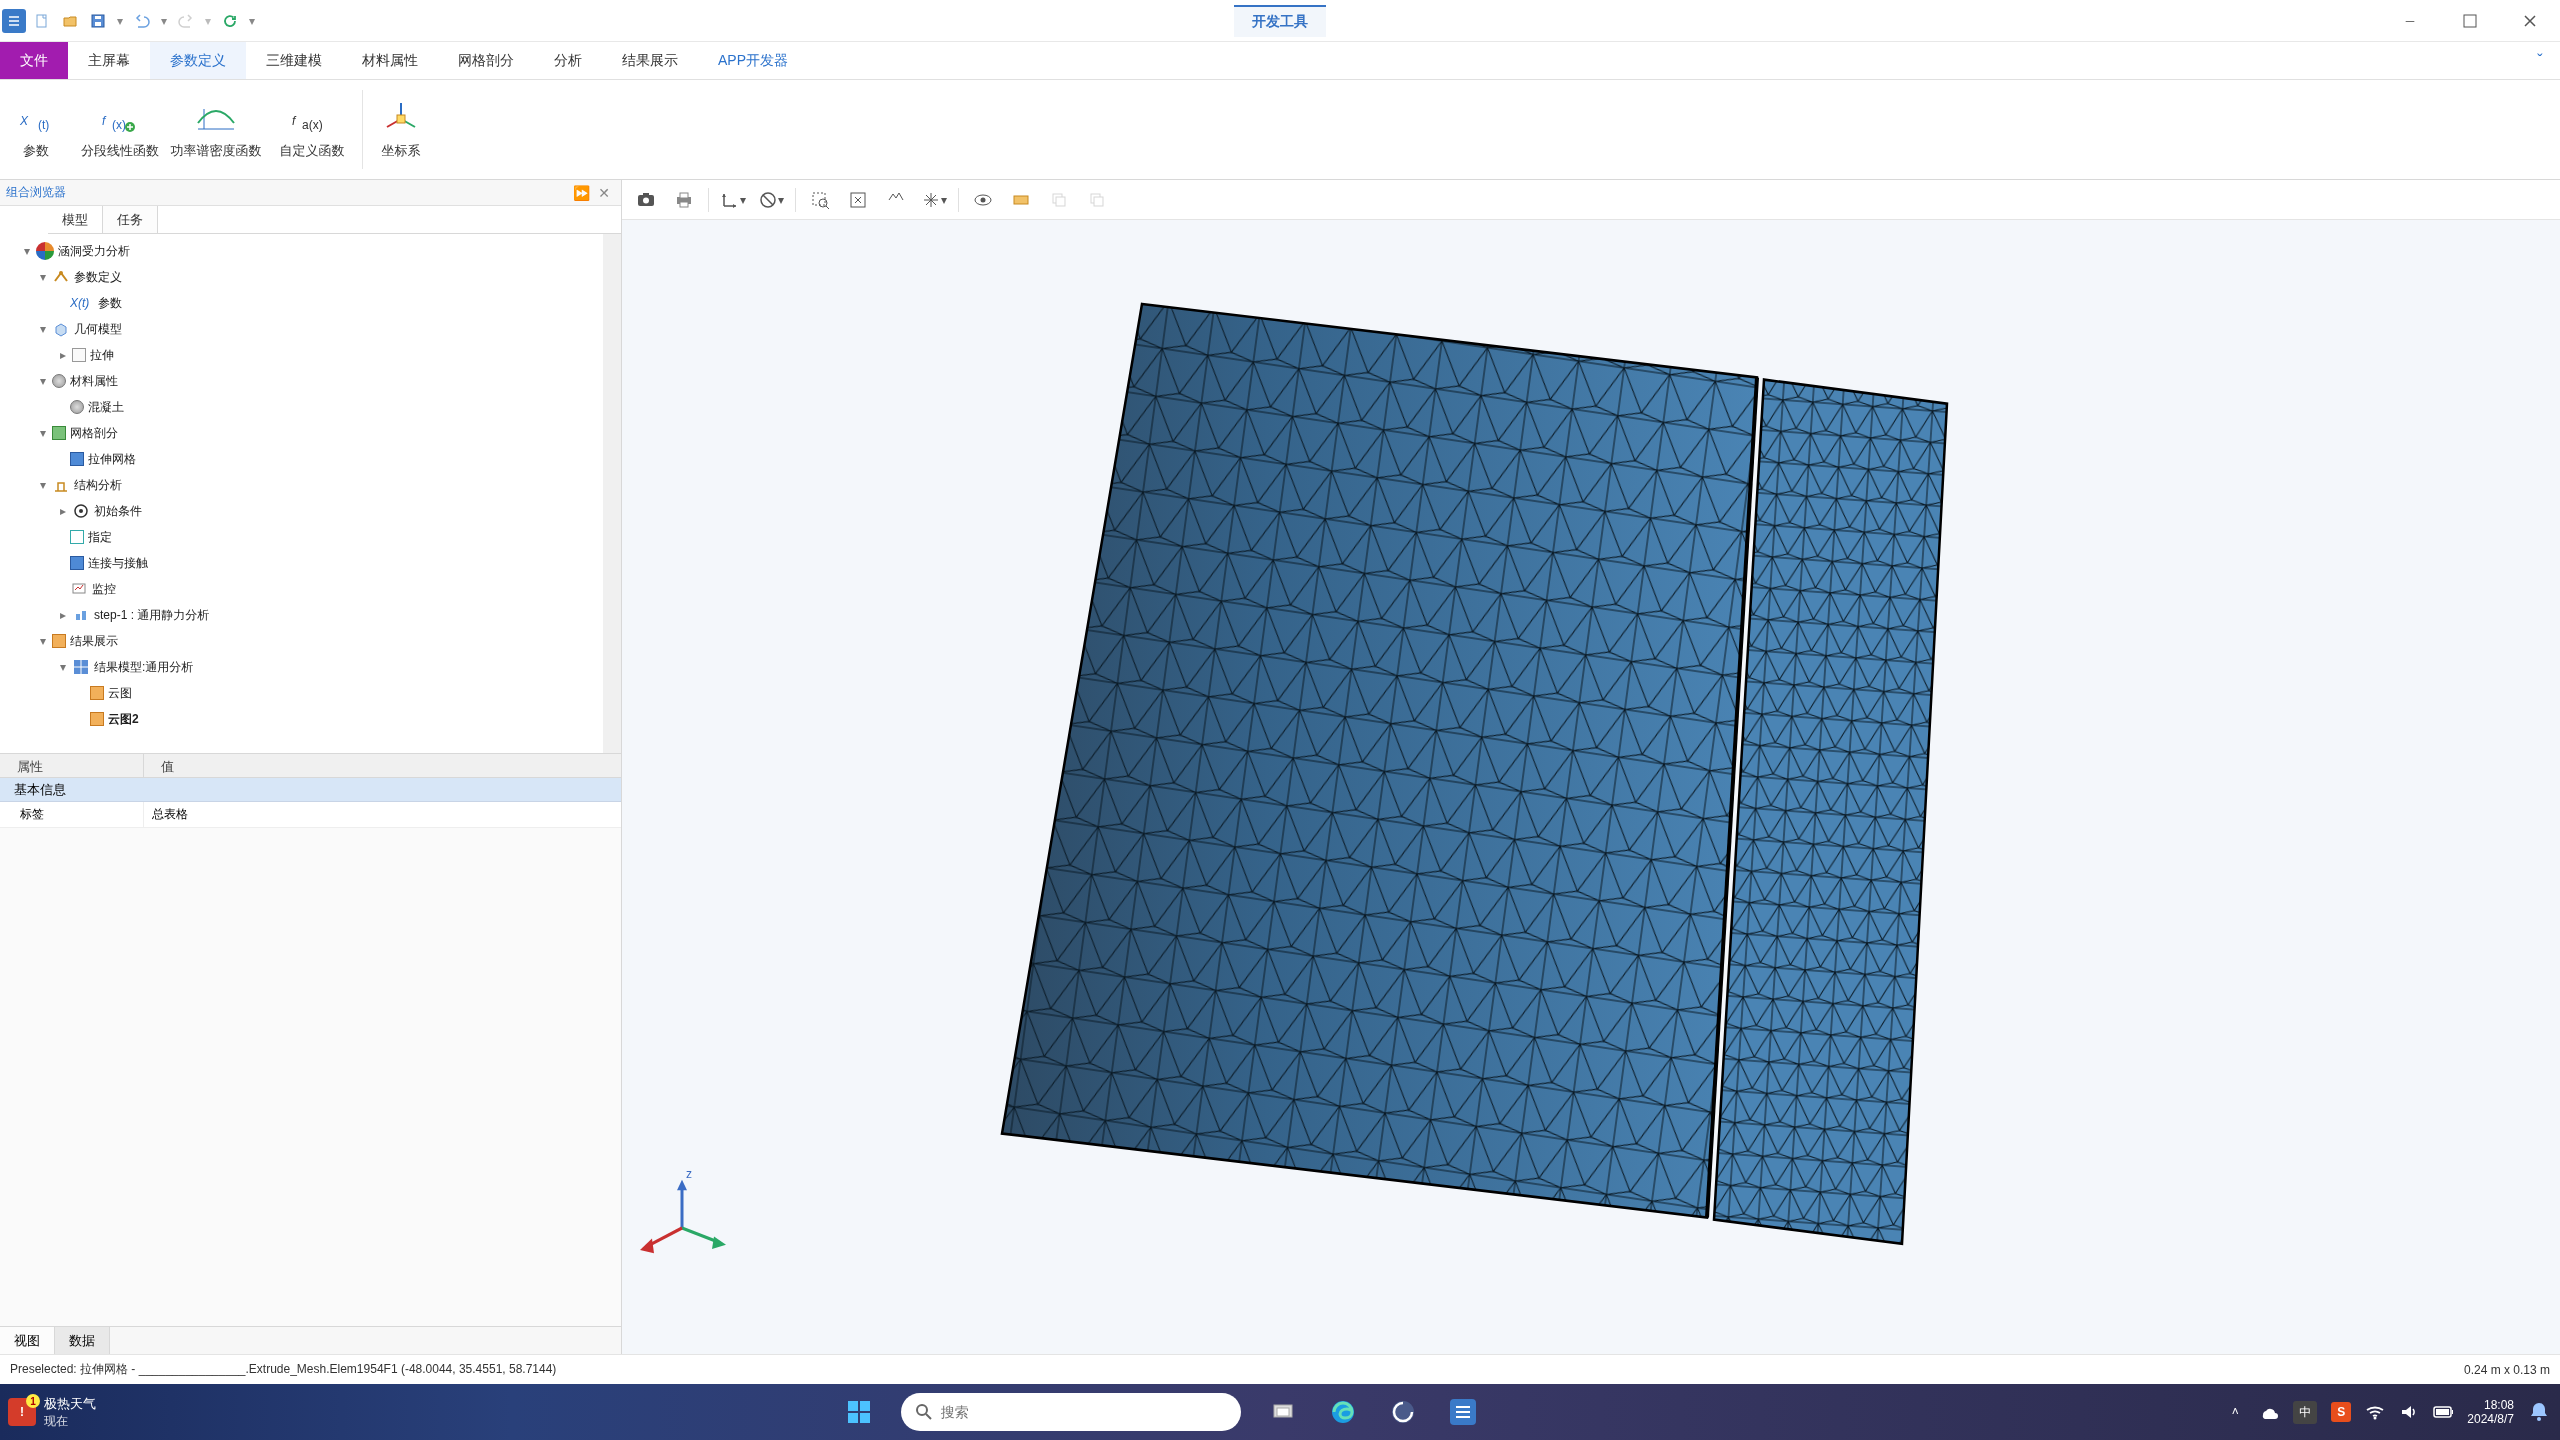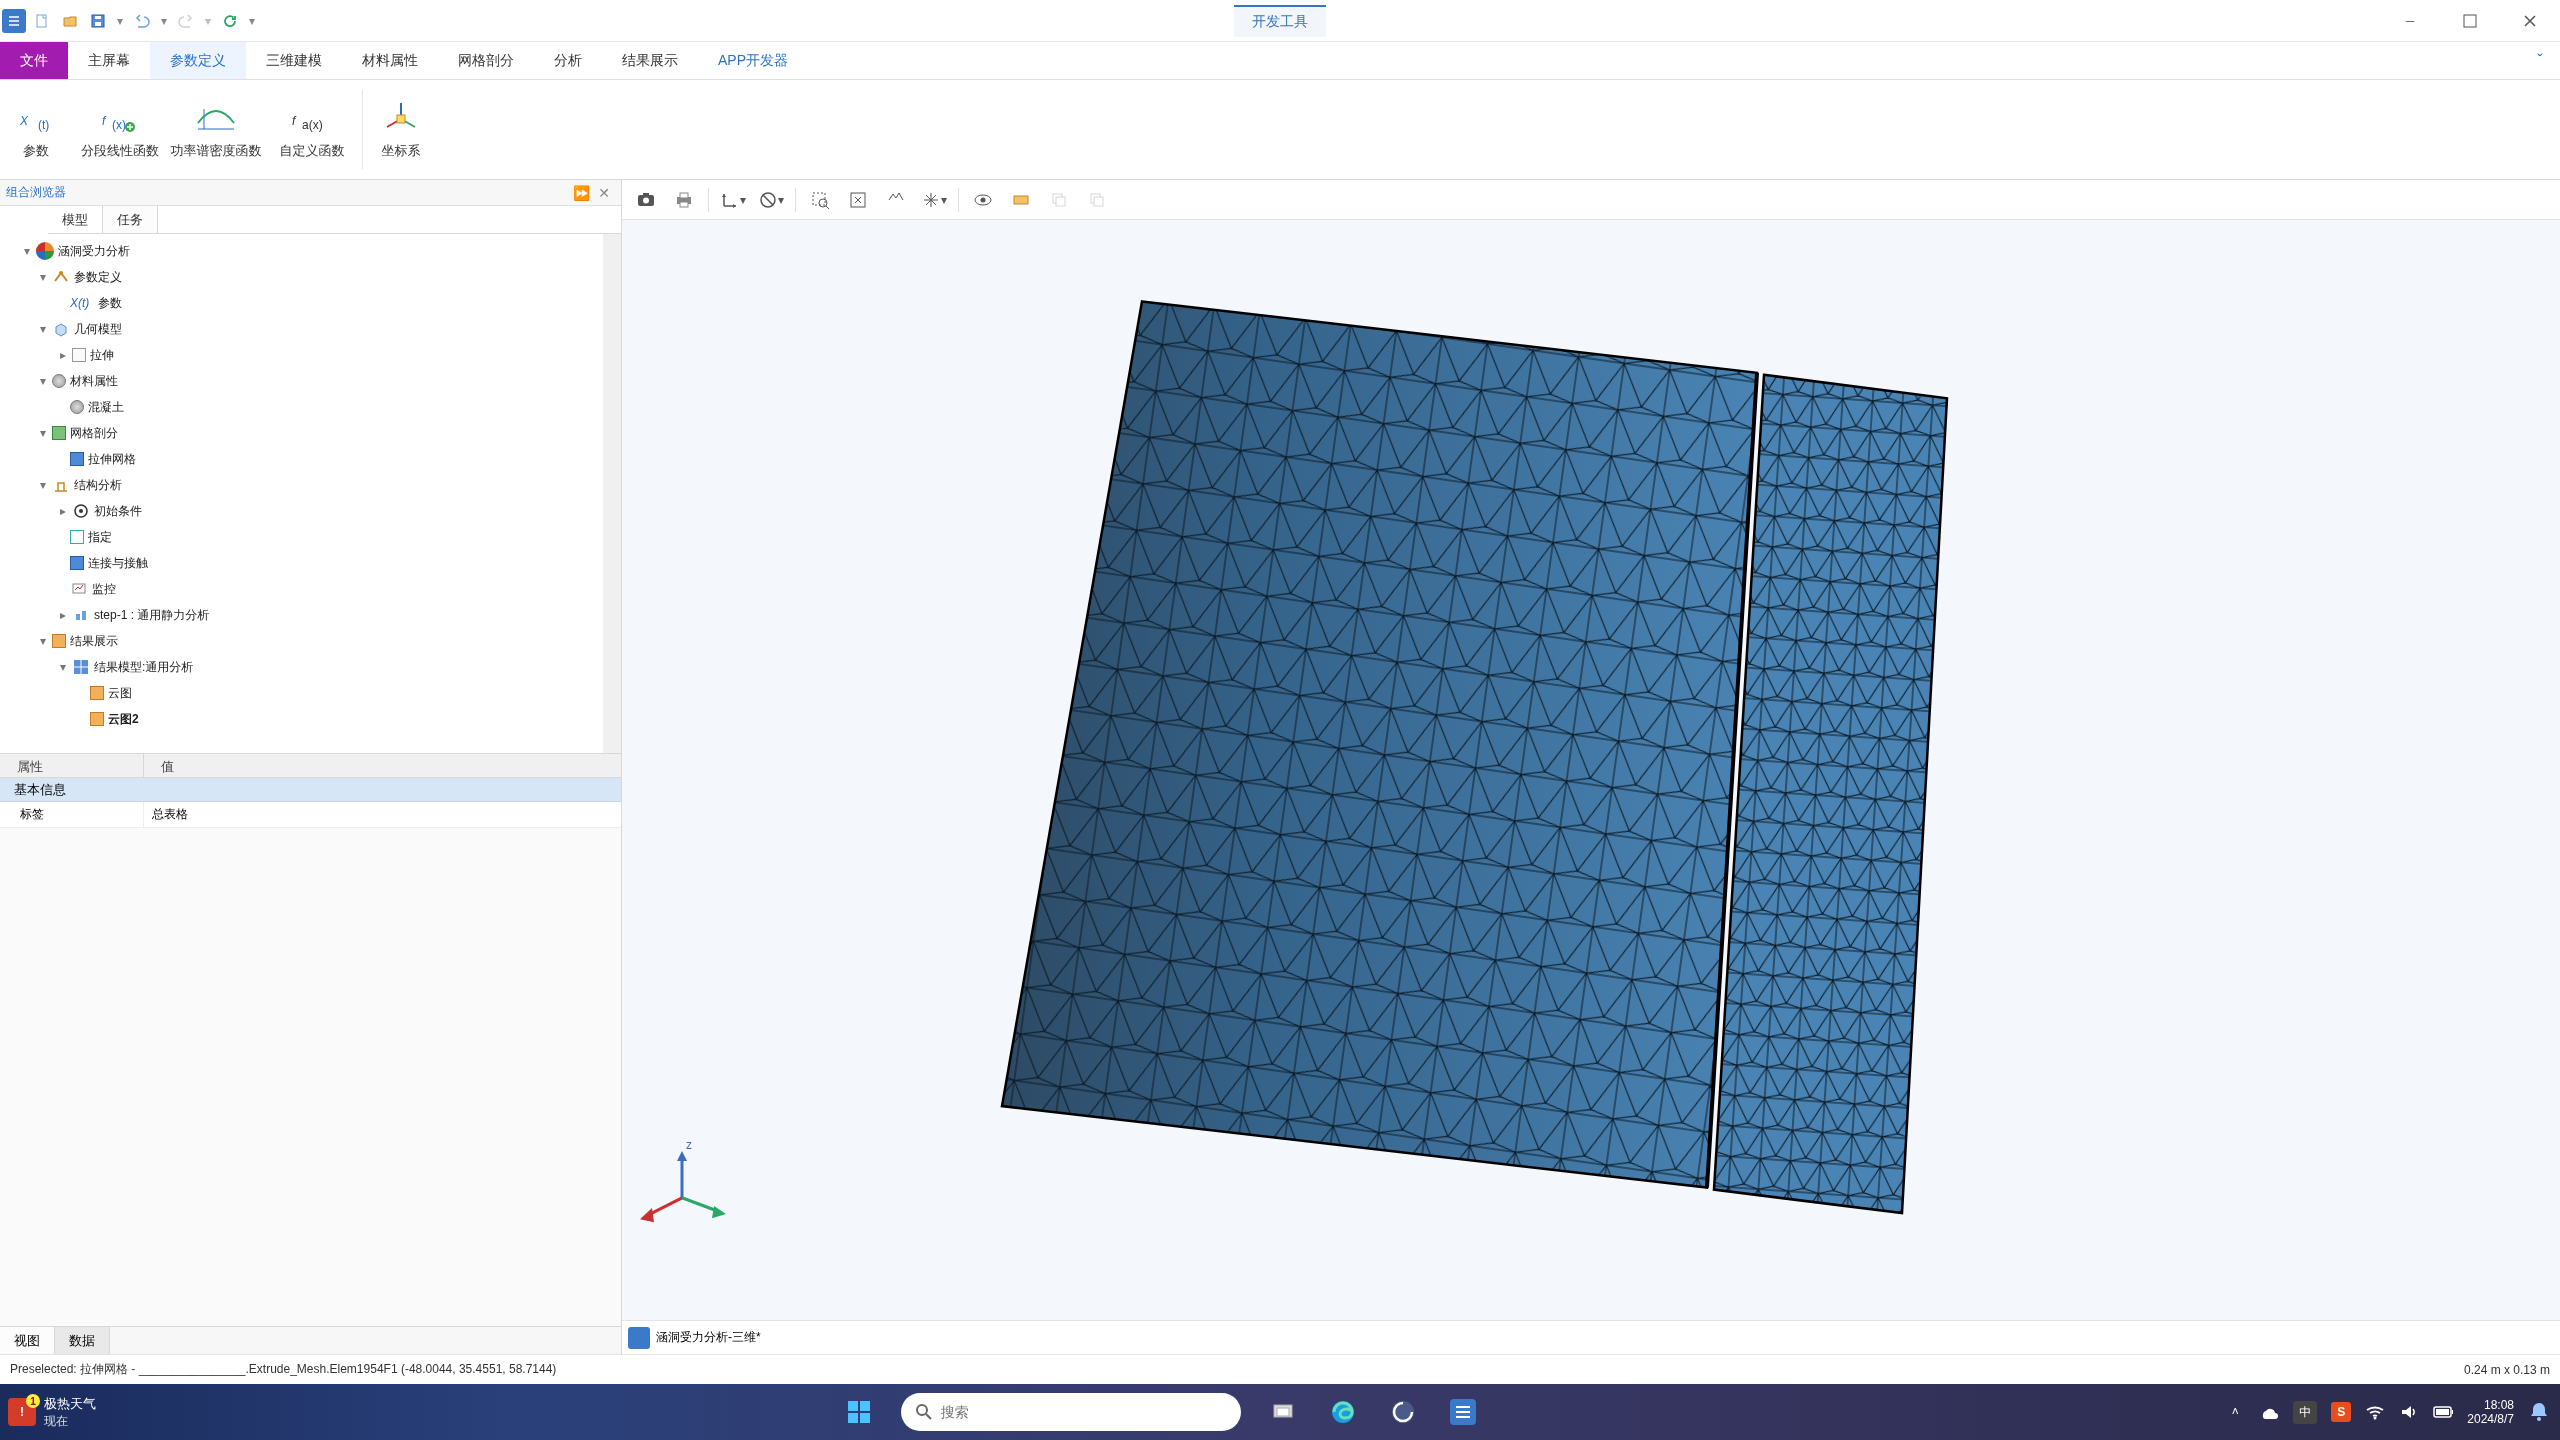--- a/index.html
+++ b/index.html
@@ -4,21 +4,21 @@
 <style>
 *{margin:0;padding:0;box-sizing:border-box;font-family:"Microsoft YaHei",Arial,sans-serif;font-size:12px;}
 html,body{width:2560px;height:1440px;overflow:hidden;background:#fff;}
 .app{display:flex;flex-direction:column;width:100%;height:100%;}
 
 .titlebar{height:42px;display:flex;align-items:center;background:#fff;border-bottom:1px solid #e8e8e8;position:relative;}
 .tb-left{display:flex;align-items:center;height:100%;padding-left:2px;gap:4px;}
 .tb-icon{width:24px;height:24px;display:flex;align-items:center;justify-content:center;border-radius:2px;}
 .tb-icon svg{width:16px;height:16px;}
 .tb-app-icon{background:#3a7ac8;border-radius:3px;}
-.tb-center{position:absolute;left:50%;transform:translateX(-50%);display:flex;align-items:center;height:100%;}
+.tb-center{position:absolute;left:50%;transform:translateX(-50%);display:flex;align-items:center;height:100%;font-weight:bold;}
 .dev-tool-tab{background:#f2f6fb;color:#3673c5;padding:6px 18px 6px 18px;font-size:14px;border-top:2px solid #3673c5;}
 .app-title{position:absolute;left:0;right:0;text-align:center;font-size:14px;color:#333;pointer-events:none;}
 .app-title span{background:#fff;padding:0 400px;}
 .tb-right{margin-left:auto;display:flex;align-items:center;height:100%;}
 .win-btn{width:60px;height:100%;display:flex;align-items:center;justify-content:center;color:#555;}
 
 .ribbon-tabs{height:38px;display:flex;align-items:stretch;border-bottom:1px solid #e0e0e0;background:#fff;}
 .ribbon-tab{padding:0 20px;display:flex;align-items:center;font-size:14px;color:#333;cursor:pointer;}
 .ribbon-tab.file{background:#a21caf;color:#fff;}
 .ribbon-tab.active{background:#eef4fd;color:#2b72cc;}
@@ -526,24 +526,20 @@
             <line x1="0" y1="0" x2="0" y2="-40" stroke="#3a6cc4" stroke-width="3"></line>
               <polygon points="0,-46 -5,-36 5,-36" fill="#3a6cc4"></polygon>
             <line x1="0" y1="0" x2="38" y2="14" stroke="#2aa866" stroke-width="3"></line>
               <polygon points="44,16 32,8 30,20" fill="#2aa866"></polygon>
             <line x1="0" y1="0" x2="-36" y2="18" stroke="#c93030" stroke-width="3"></line>
               <polygon points="-42,21 -30,10 -28,24" fill="#c93030"></polygon>
             <text x="4" y="-48" fill="#3a6cc4" font-size="14">z</text>
           </g>
         </svg>
       </div>
-      <div class="vfoot">
-        <div class="doc-ico"></div>
-        <span>涵洞受力分析-三维*</span>
-      </div>
     </div>
   </div>
 
   <div class="status">
     <span>Preselected: 拉伸网格 - ________________.Extrude_Mesh.Elem1954F1 (-48.0044, 35.4551, 58.7144)</span>
     <span class="sp"></span>
     <span>0.24 m x 0.13 m</span>
   </div>
 
   <div class="taskbar">

